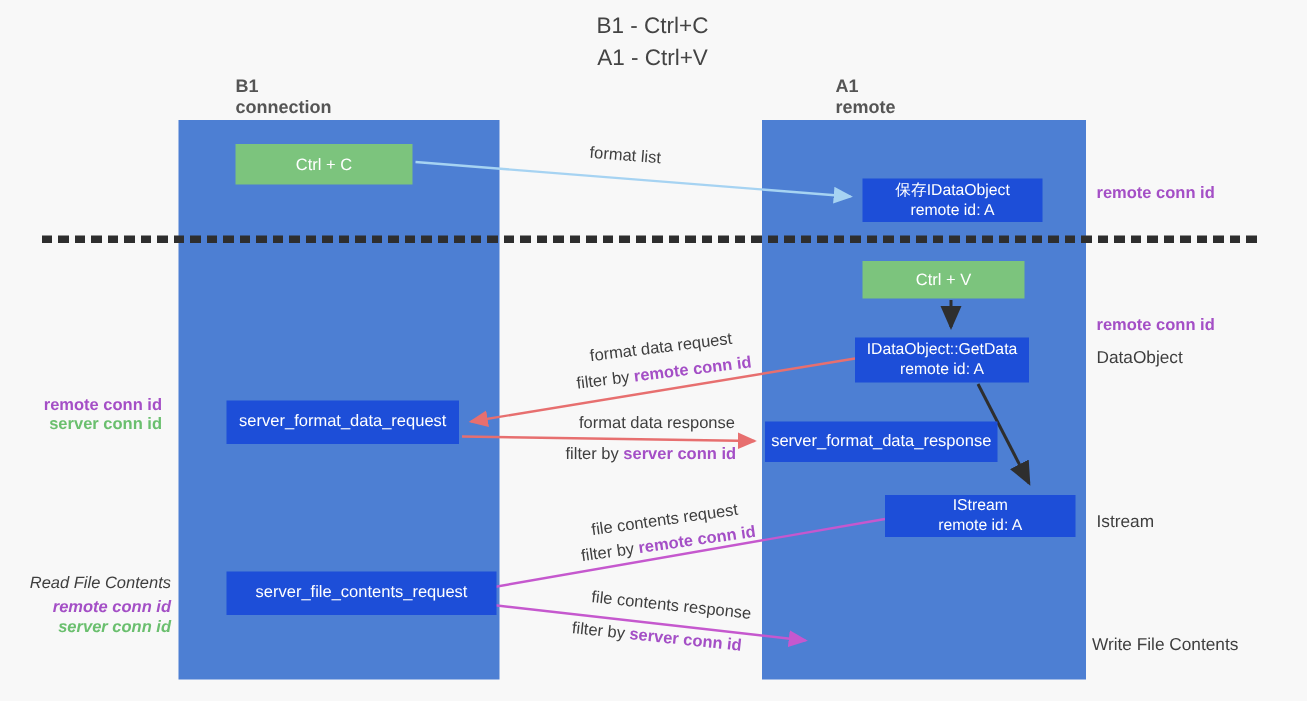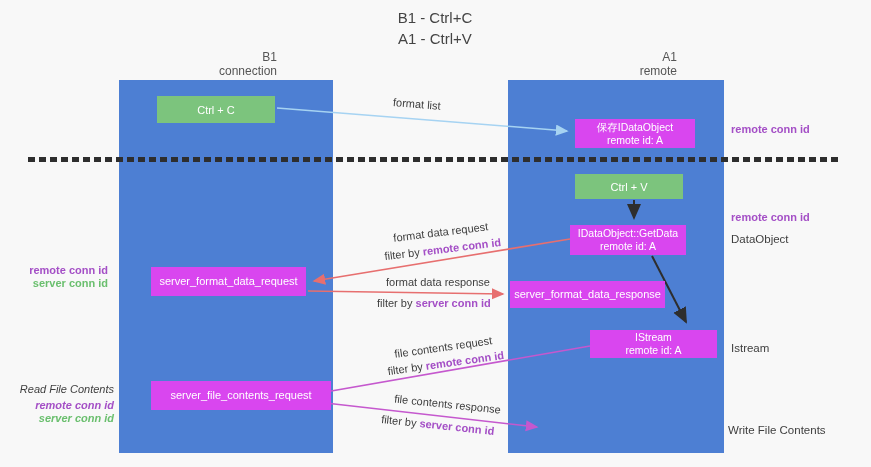--- a/index.html
+++ b/index.html
@@ -2,36 +2,36 @@
 <html><head>
 <meta charset="utf-8">
 <style>
   * { margin:0; padding:0; box-sizing:border-box; }
   body { font-family:"Liberation Sans","DejaVu Sans",sans-serif; background:#f8f8f8; }
   #canvas { position:relative; width:871px; height:467px; background:#f8f8f8; overflow:hidden; }
 
   .title { position:absolute; left:300px; top:7px; width:270px; text-align:center;
            font-size:15px; line-height:21px; color:#444; }
 
-  .col-header { position:absolute; width:120px; text-align:right; font-size:12px;
-                line-height:14px; color:#555; }
+  .col-header { position:absolute; width:120px; text-align:left; font-size:12px;
+                line-height:14px; color:#555;font-weight:bold; }
   .col-header.left  { left:157px; top:50px; }
   .col-header.right { left:557px; top:50px; }
 
   .lifeline { position:absolute; top:80px; height:373px; background:#4d7fd3; }
   .lifeline.left  { left:119px; width:214px; }
   .lifeline.right { left:508px; width:216px; }
 
   .dashline { position:absolute; left:28px; top:157px; width:810px; height:5px;
               background:repeating-linear-gradient(90deg,#2e2e2e 0 7px,transparent 7px 11px); }
 
   .box { position:absolute; display:flex; flex-direction:column; align-items:center;
          justify-content:center; color:#fff; text-align:center; }
   .box.green  { background:#7cc47d; font-size:11px; }
-  .box.orange { background:#d946ef; font-size:10.5px; line-height:13px; }
+  .box.orange { background:#1d4ed8; font-size:10.5px; line-height:13px; }
   .box.one    { font-size:11px; }
 
   .b-ctrl-c { left:157px; top:96px;  width:118px; height:27px; }
   .b-ctrl-v { left:575px; top:174px; width:108px; height:25px; }
   .b-save   { left:575px; top:119px; width:120px; height:29px; }
   .b-getdata{ left:570px; top:225px; width:116px; height:30px; }
   .b-istream{ left:590px; top:330px; width:127px; height:28px; }
   .b-sfreq  { left:151px; top:267px; width:155px; height:29px; }
   .b-sfres  { left:510px; top:281px; width:155px; height:27px; }
   .b-fcreq  { left:151px; top:381px; width:180px; height:29px; }

